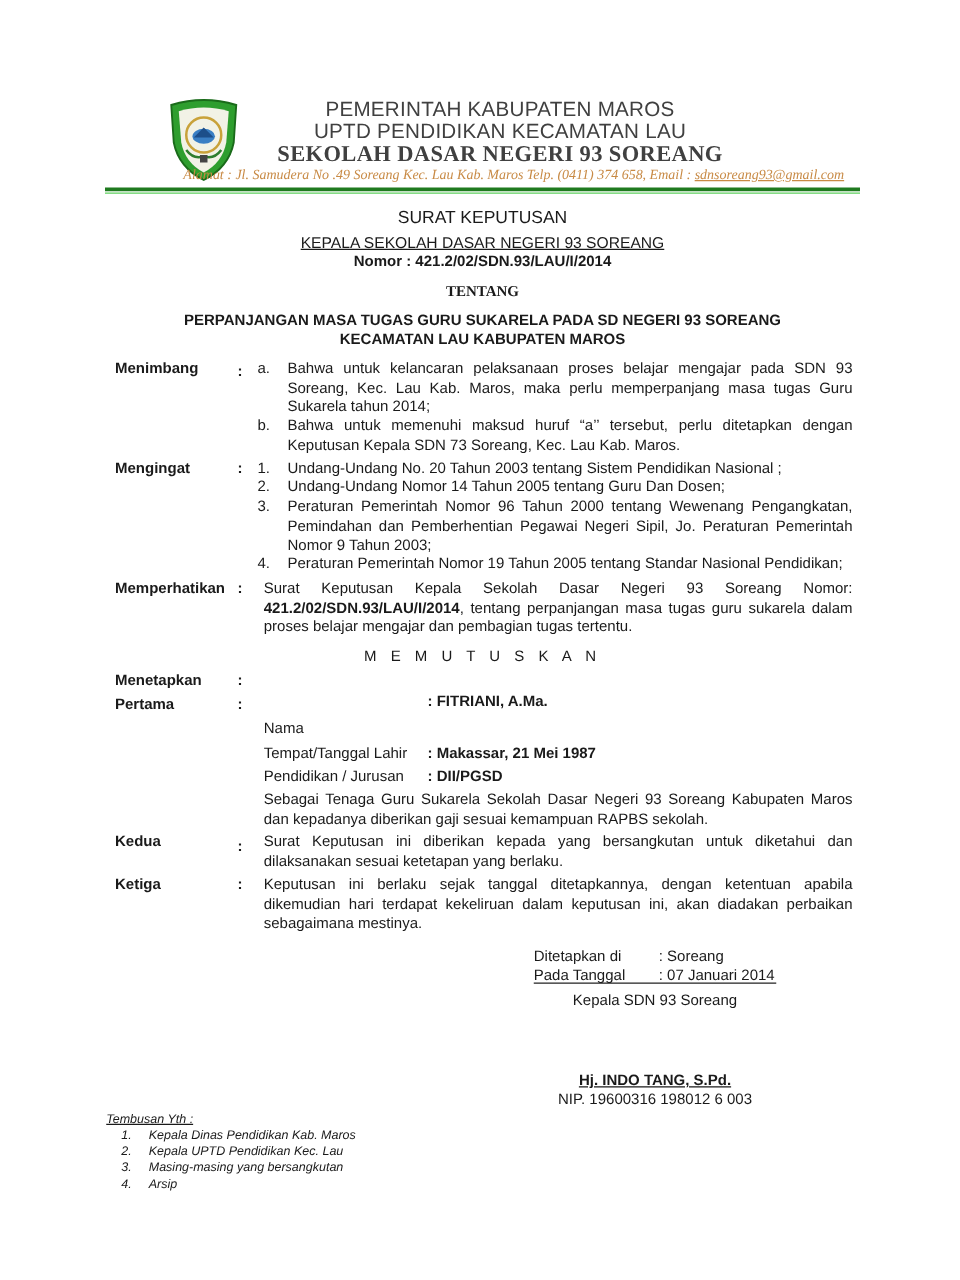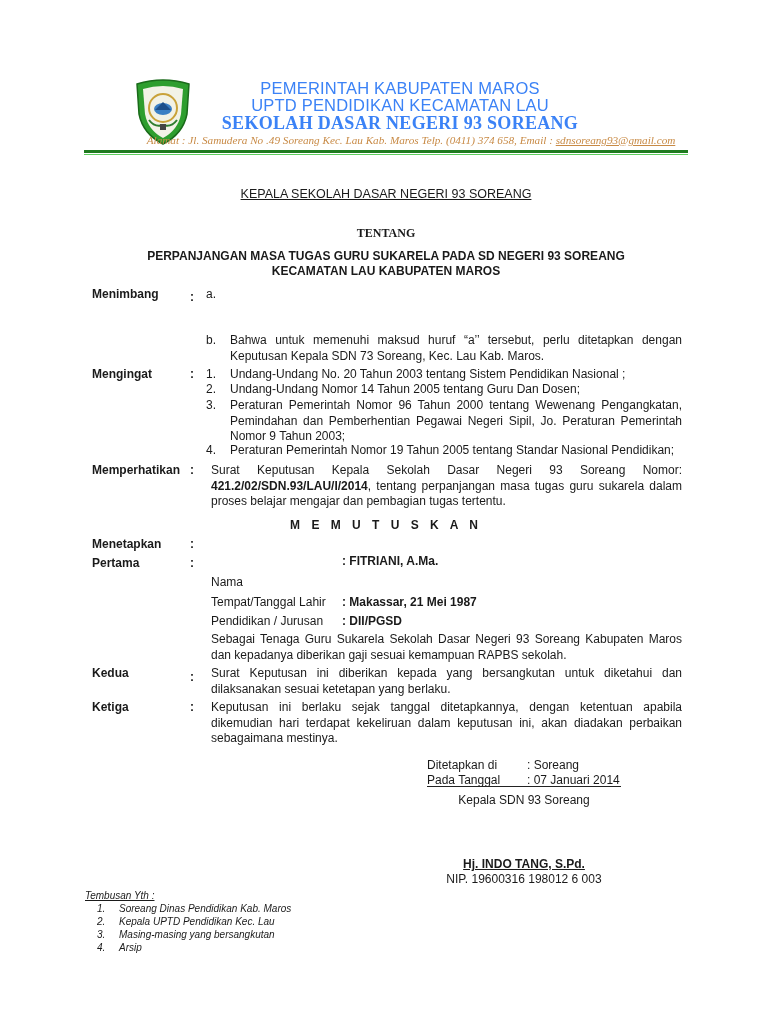--- a/index.html
+++ b/index.html
@@ -4,42 +4,42 @@
   <style>
     html, body { margin: 0; padding: 0; }
     body {
       width: 768px; height: 1024px; background: #ffffff; position: relative;
       font-family: "Liberation Sans", sans-serif; color: #1a1a1a; overflow: hidden;
     }
     .page { position: absolute; left: 0; top: 0; width: 768px; height: 1024px; }
 
     
     .logo { position: absolute; left: 133px; top: 78px; width: 60px; height: 68px; }
-    .lh-line1, .lh-line2, .lh-line3 { position: absolute; left: 170px; width: 460px; text-align: center; color: #3b82f6; }
+    .lh-line1, .lh-line2, .lh-line3 { position: absolute; left: 170px; width: 460px; text-align: center; color: #404040; }
     .lh-line1 { top: 79px; font-size: 16.5px; letter-spacing: 0.2px; }
     .lh-line2 { top: 96px; font-size: 16.5px; letter-spacing: 0.2px; }
     .lh-line3 { top: 113px; font-size: 18px; font-weight: bold; letter-spacing: 0.3px; font-family: Liberation Serif, serif; }
     .address {
       position: absolute; left: 116px; top: 134px; width: 590px; text-align: center;
       font-family: "Liberation Serif", serif; font-style: italic; font-size: 11.2px; color: #c88a45;
       white-space: nowrap;
     }
     .address .email { text-decoration: underline; }
     .rule-thick { position: absolute; left: 84px; top: 150px; width: 604px; height: 3px; background: #1f7a1f; }
     .rule-thin { position: absolute; left: 84px; top: 154px; width: 604px; height: 1px; background: #5fcf5f; }
 
     
     .center { position: absolute; left: 84px; width: 604px; text-align: center; }
     .t-surat { top: 165px; font-size: 14px; }
     .t-kepala { top: 187px; font-size: 12.5px; text-decoration: underline; }
     .t-nomor { top: 202px; font-size: 12px; font-weight: bold; }
     .t-tentang { top: 226px; font-size: 12px; font-weight: bold; font-family: Liberation Serif, serif; }
     .t-perihal1 { top: 249px; font-size: 12px; font-weight: bold; }
     .t-perihal2 { top: 264px; font-size: 12px; font-weight: bold; }
-    .t-memutuskan { top: 518px; font-size: 12px; font-weight: bold; letter-spacing: 4px; }
+    .t-memutuskan { top: 518px; font-size: 12px; font-weight: normal; letter-spacing: 4px; }
 
     
     .label { position: absolute; left: 92px; font-size: 12px; font-weight: bold; }
     .colon { position: absolute; left: 190px; font-size: 12px; font-weight: bold; }
     .item-no { position: absolute; left: 206px; font-size: 12px; }
     .para {
       position: absolute; left: 230px; width: 452px; font-size: 12px; line-height: 15.5px; text-align: justify;
     }
     .para-wide { left: 211px; width: 471px; }
     .b { font-weight: bold; }
@@ -76,28 +76,31 @@
       <rect x="27" y="46" width="6" height="6" fill="#444"></rect>
     </svg>
   </div>
   <div class="lh-line1">PEMERINTAH KABUPATEN MAROS</div>
   <div class="lh-line2">UPTD PENDIDIKAN KECAMATAN LAU</div>
   <div class="lh-line3">SEKOLAH DASAR NEGERI 93 SOREANG</div>
   <div class="address"><span>Alamat : Jl. Samudera No .49 Soreang Kec. Lau Kab. Maros Telp. (0411) 374 658, Email : </span><span class="email">sdnsoreang93@gmail.com</span></div>
   <div class="rule-thick"></div>
   <div class="rule-thin"></div>
 
+  <div class="center t-surat">SURAT KEPUTUSAN</div>
   <div class="center t-kepala">KEPALA SEKOLAH DASAR NEGERI 93 SOREANG</div>
+  <div class="center t-nomor">Nomor : 421.2/02/SDN.93/LAU/I/2014</div>
   <div class="center t-tentang">TENTANG</div>
   <div class="center t-perihal1">PERPANJANGAN MASA TUGAS GURU SUKARELA PADA SD NEGERI 93 SOREANG</div>
   <div class="center t-perihal2">KECAMATAN LAU KABUPATEN MAROS</div>
 
   <div class="label" style="top:287px">Menimbang</div>
   <div class="colon" style="top:290px">:</div>
   <div class="item-no" style="top:287px">a.</div>
+  <div class="para" style="top:287px">Bahwa untuk kelancaran pelaksanaan proses belajar mengajar pada SDN 93 Soreang, Kec. Lau Kab. Maros, maka perlu memperpanjang masa tugas Guru Sukarela tahun 2014;</div>
   <div class="item-no" style="top:333px">b.</div>
   <div class="para" style="top:333px">Bahwa untuk memenuhi maksud huruf “a’’ tersebut, perlu ditetapkan dengan Keputusan Kepala SDN 73 Soreang, Kec. Lau Kab. Maros.</div>
 
   <div class="label" style="top:367px">Mengingat</div>
   <div class="colon" style="top:367px">:</div>
   <div class="item-no" style="top:367px">1.</div>
   <div class="para" style="top:367px">Undang-Undang No. 20 Tahun 2003 tentang Sistem Pendidikan Nasional ;</div>
   <div class="item-no" style="top:382px">2.</div>
   <div class="para" style="top:382px">Undang-Undang Nomor 14 Tahun 2005 tentang Guru Dan Dosen;</div>
   <div class="item-no" style="top:398px">3.</div>
@@ -138,20 +141,20 @@
   <div class="sig-val" style="top:758px">: Soreang</div>
   <div class="sig-key" style="top:773px">Pada Tanggal</div>
   <div class="sig-val" style="top:773px">:  07 Januari 2014</div>
   <div class="sig-rule"></div>
   <div class="sig-title">Kepala SDN 93 Soreang</div>
   <div class="sig-name">Hj. INDO TANG, S.Pd.</div>
   <div class="sig-nip">NIP. 19600316 198012 6 003</div>
 
   <div class="cc-title">Tembusan Yth :</div>
   <div class="cc-no" style="top:903px">1.</div>
-  <div class="cc-text" style="top:903px">Soreang Dinas Pendidikan Kab. Maros</div>
+  <div class="cc-text" style="top:903px">Kepala Dinas Pendidikan Kab. Maros</div>
   <div class="cc-no" style="top:916px">2.</div>
   <div class="cc-text" style="top:916px">Kepala UPTD Pendidikan Kec. Lau</div>
   <div class="cc-no" style="top:929px">3.</div>
   <div class="cc-text" style="top:929px">Masing-masing yang bersangkutan</div>
   <div class="cc-no" style="top:942px">4.</div>
   <div class="cc-text" style="top:942px">Arsip</div>
 </div>
 
 </body></html>

